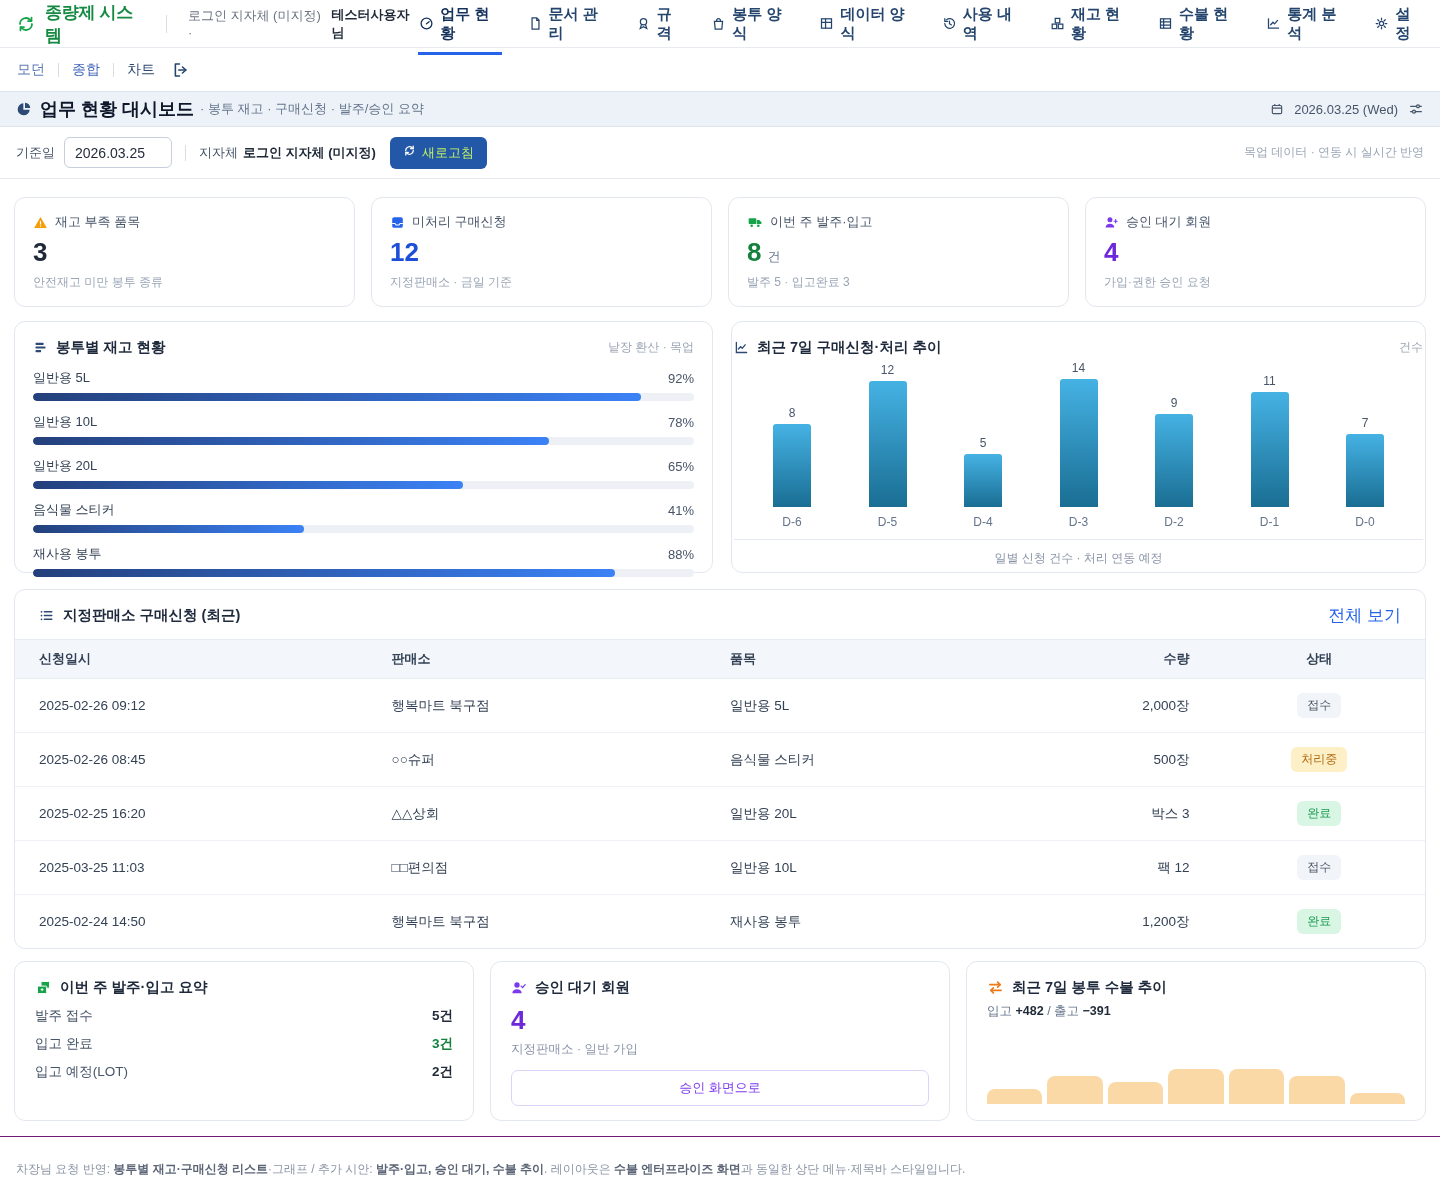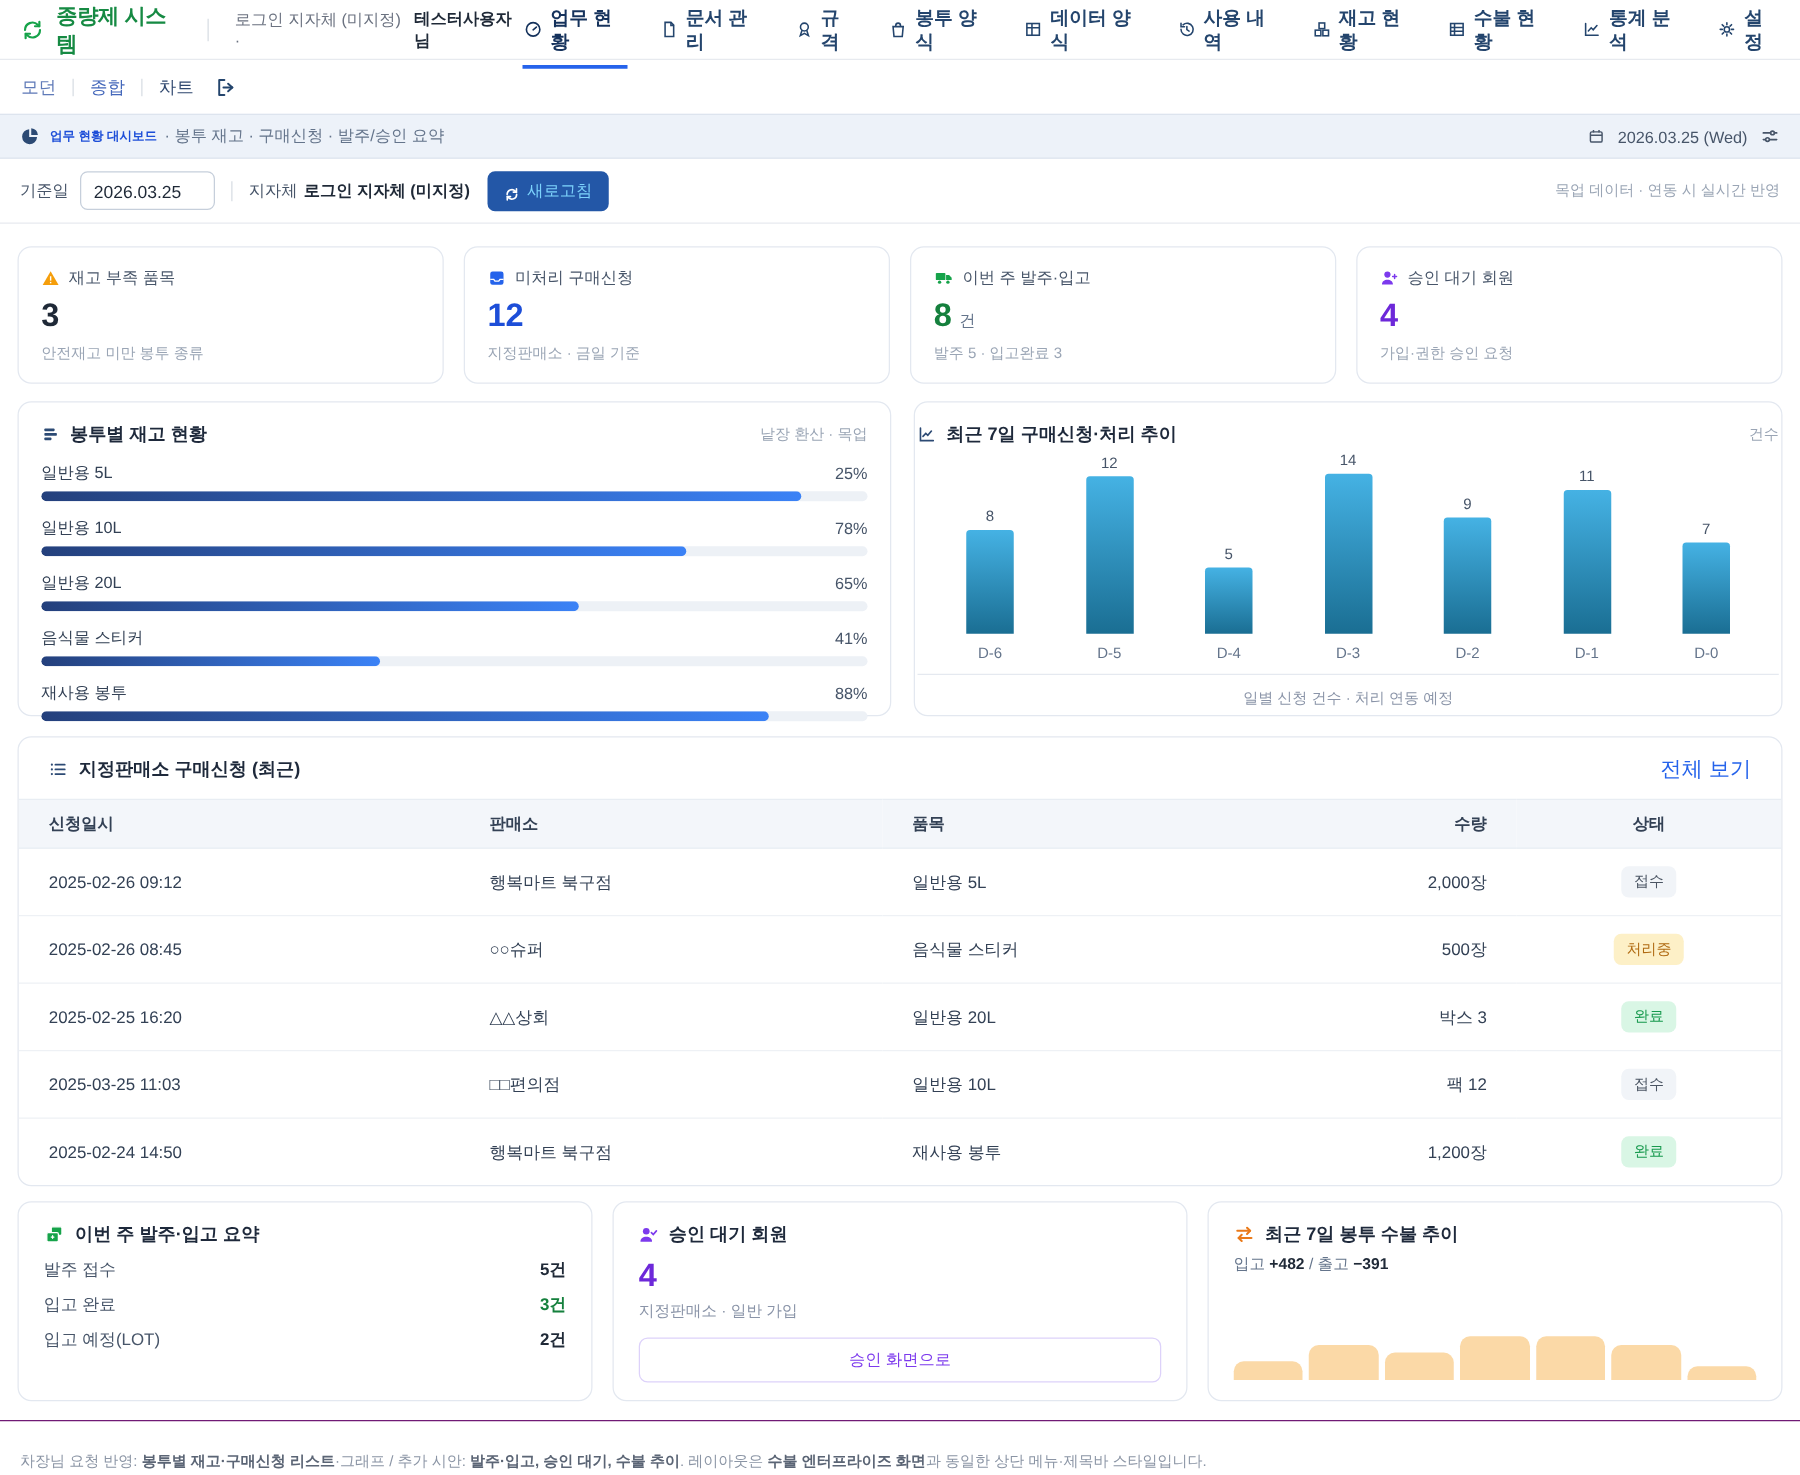--- a/index.html
+++ b/index.html
@@ -22,33 +22,33 @@
 
   
   .subnav { height:43px; display:flex; align-items:center; padding:0 17px; gap:13px; flex:none; }
   .subnav a { font-size:14px; text-decoration:none; cursor:pointer; }
   .sn1 { color:#5f7ab8; } .sn2 { color:#4568bb; } .sn3 { color:#30486f; }
   .sn-sep { width:1px; height:14px; background:#d8dde4; }
   .logout-btn { color:#24456d; margin-left:4px; cursor:pointer; }
 
   
   .titlebar { height:36px; background:#edf2f9; border-top:1px solid #dde4ee; border-bottom:1px solid #dde4ee; display:flex; align-items:center; padding:0 16px; flex:none; }
-  .tb-title { font-size:10px; font-weight:bold; color:#1d4ed8; margin-left:8px; }
+  .tb-title { font-size:18px; font-weight:bold; color:#0f172a; margin-left:8px; }
   .tb-sub { font-size:13px; color:#64748b; margin-left:6px; }
   .tb-right { margin-left:auto; display:flex; align-items:center; gap:10px; color:#475569; }
   .tb-date { font-size:13px; color:#475569; }
 
   
   .toolbar { height:52px; display:flex; align-items:center; padding:0 16px; border-bottom:1px solid #e7eaef; flex:none; }
   .tl-label { font-size:13px; color:#475569; margin-right:9px; }
   .date-input { width:108px; height:31px; border:1px solid #c6cfdb; border-radius:6px; padding:0 10px; font-size:14px; color:#1f2937; font-family:inherit; }
   .tl-div { width:1px; height:16px; background:#d8dde4; margin:0 13px; }
   .tl-org-label { font-size:13px; color:#475569; margin-right:5px; }
   .tl-org-value { font-size:13px; font-weight:bold; color:#1f2937; margin-right:14px; }
-  .refresh-btn { display:flex; align-items:flex-end; gap:6px; background:#2357a7; color:#7dd3fc; border:none; border-radius:6px; padding:7px 13px; font-size:13px; font-family:inherit; cursor:pointer; }
+  .refresh-btn { display:flex; align-items:flex-start; gap:6px; background:#2357a7; color:#bef264; border:none; border-radius:6px; padding:7px 13px; font-size:13px; font-family:inherit; cursor:pointer; }
   .tl-hint { margin-left:auto; font-size:12px; color:#9aa5b5; }
 
   
   main { flex:1; padding:18px 14px 0; }
   .card { background:#fff; border:1px solid #e3e8f0; border-radius:11px; }
 
   .kpi-row { display:flex; gap:16px; margin-bottom:14px; }
   .kpi { flex:1; height:110px; padding:15px 18px; }
   .kpi-head { display:flex; align-items:center; gap:7px; font-size:13px; color:#475569; }
   .kpi-value-row { display:flex; align-items:baseline; gap:6px; margin-top:7px; }
@@ -372,21 +372,21 @@
                 <rect x="4" y="10.3" width="16" height="3.4" rx="1"></rect>
                 <rect x="4" y="16.1" width="9" height="3.4" rx="1"></rect>
               </svg>
             </span>
           <span class="panel-title">봉투별 재고 현황</span>
           <span class="panel-hint">낱장 환산 · 목업</span>
         </div>
         <div class="stock-row">
           <div class="stock-line">
               <span>일반용 5L</span>
-              <span class="stock-pct">25%</span>
+              <span class="stock-pct">92%</span>
             </div>
           <div class="stock-track">
               <div class="stock-fill" style="width: 92%;"></div>
             </div>
         </div>
         <div class="stock-row">
           <div class="stock-line">
               <span>일반용 10L</span>
               <span class="stock-pct">78%</span>
             </div>

